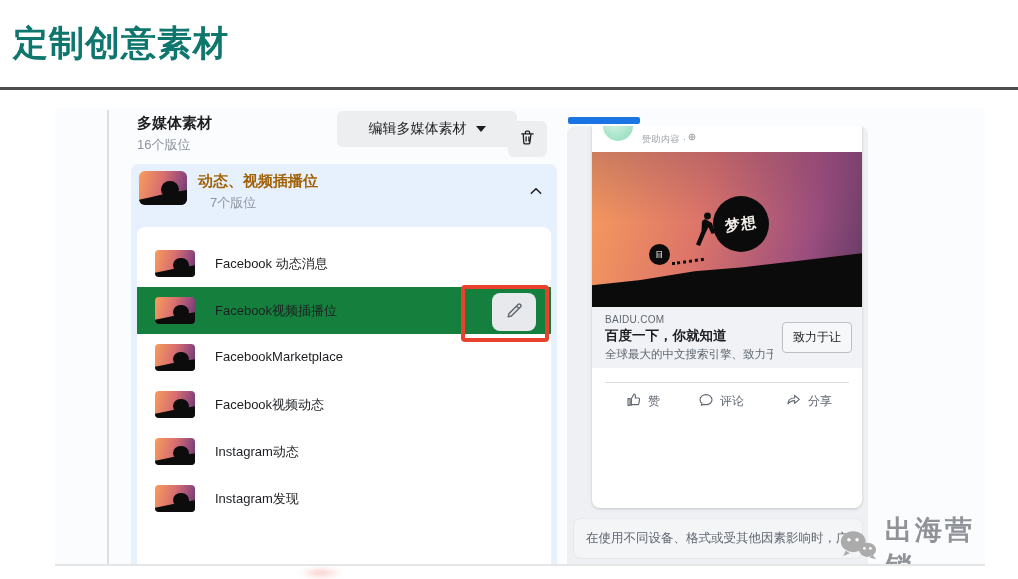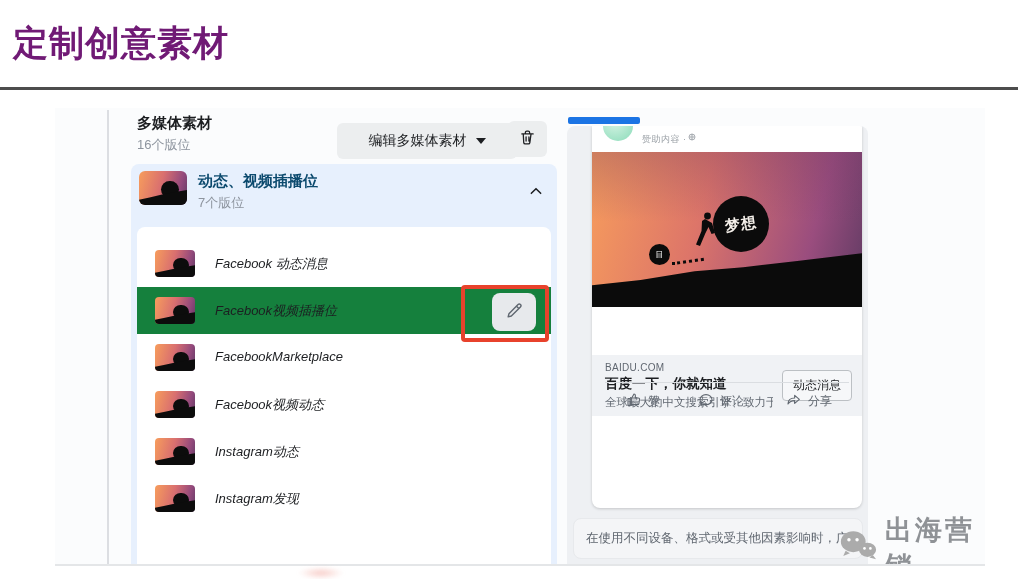--- a/index.html
+++ b/index.html
@@ -1,41 +1,41 @@
 <!DOCTYPE html>
 <html><head>
 <meta charset="utf-8">
 <style>
   * { margin:0; padding:0; box-sizing:border-box; }
   html,body { background:#fff; }
   body { font-family:"Liberation Sans","DejaVu Sans",sans-serif; color:#1c1e21; }
   #stage { position:relative; width:1018px; height:579px; background:#fff; overflow:hidden; }
 
   
-  .slide-title { position:absolute; left:13px; top:20px; font-size:35px; font-weight:800; color:#701a75; letter-spacing:1px; }
+  .slide-title { position:absolute; left:13px; top:20px; font-size:35px; font-weight:800; color:#0f766e; letter-spacing:1px; }
   .slide-rule { position:absolute; left:0; top:87px; width:1018px; height:3px; background:#4d4d4d; }
 
   
   .region { position:absolute; left:55px; top:108px; width:930px; height:458px; background:#fbfcfd; border-bottom:2px solid #e4e6e8; overflow:hidden; }
   .vline { position:absolute; left:52px; top:2px; width:2px; height:454px; background:#dcdee2; }
 
   
   .lp-title { position:absolute; left:82px; top:6px; font-size:15px; font-weight:700; color:#1c1e21; }
   .lp-sub { position:absolute; left:82px; top:28px; font-size:13px; color:#8d949e; }
-  .btn-edit { position:absolute; left:282px; top:15px; width:180px; height:36px; background:#eceeef; border:none; border-radius:6px; font-size:14px; color:#1c1e21; display:flex; align-items:center; justify-content:center; gap:9px; cursor:pointer; font-family:inherit;text-align:center; }
+  .btn-edit { position:absolute; left:282px; top:3px; width:180px; height:36px; background:#eceeef; border:none; border-radius:6px; font-size:14px; color:#1c1e21; display:flex; align-items:center; justify-content:center; gap:9px; cursor:pointer; font-family:inherit;text-align:center; }
   .caret-down { width:0; height:0; border-left:5px solid transparent; border-right:5px solid transparent; border-top:6px solid #1c1e21; }
   .btn-trash { position:absolute; left:453px; top:13px; width:39px; height:36px; background:#eceeef; border:none; border-radius:6px; display:flex; align-items:center; justify-content:center; cursor:pointer; }
 
   .group { position:absolute; left:76px; top:56px; width:426px; height:402px; background:#e7f0fd; border-radius:8px 8px 0 0; }
   .g-thumb { position:absolute; left:8px; top:7px; width:48px; height:34px; border-radius:6px; overflow:hidden; }
-  .g-title { position:absolute; left:67px; top:8px; font-size:15px; font-weight:700; color:#0c4a6e; }
-  .g-sub { position:absolute; left:67px; top:30px; font-size:13px; color:#8d949e; }
+  .g-title { position:absolute; left:67px; top:8px; font-size:15px; font-weight:700; color:#a16207; }
+  .g-sub { position:absolute; left:79px; top:30px; font-size:13px; color:#8d949e; }
   .g-chevron { position:absolute; right:14px; top:18px; }
 
-  .plist { position:absolute; left:6px; top:63px; width:414px; height:339px; background:#fff; border-radius:8px 8px 0 0; overflow:hidden;font-style:italic; }
+  .plist { position:absolute; left:6px; top:63px; width:414px; height:339px; background:#fff; border-radius:8px 8px 0 0; overflow:hidden; }
   .prow { position:absolute; left:0; width:414px; height:47px; }
   .prow.alt { background:#15803d; }
   .p-thumb { position:absolute; left:18px; top:10px; width:40px; height:27px; border-radius:4px; overflow:hidden; }
   .p-label { position:absolute; left:78px; top:15px; font-size:13px; color:#1c1e21; }
   .btn-pencil { position:absolute; left:355px; top:66px; width:44px; height:38px; background:#e7e9ec; border:none; border-radius:8px; display:flex; align-items:center; justify-content:center; cursor:pointer; }
   .red-annot { position:absolute; left:324px; top:58px; width:88px; height:57px; border:4px solid #e8422c; border-radius:4px; pointer-events:none; }
 
   
   .sunset { position:relative; width:100%; height:100%; background:linear-gradient(105deg,#f79d5c 0%,#d96f6f 45%,#93497c 80%,#5e3a62 100%); }
   .sunset .hill { position:absolute; left:0; bottom:0; width:100%; height:55%; background:#0c0c0c; clip-path:polygon(0 72%,22% 60%,48% 44%,72% 32%,100% 20%,100% 100%,0 100%); }
@@ -51,21 +51,21 @@
   .adimg { position:absolute; left:0; top:26px; width:270px; height:155px; overflow:hidden; background:linear-gradient(105deg,#f79d5c 0%,#dd7569 40%,#9a4d7e 78%,#5e3a62 100%); }
   .adimg .shade { position:absolute; inset:0; background:linear-gradient(to bottom, rgba(110,55,100,.30), rgba(110,55,100,0) 45%); }
   .bigball { position:absolute; left:121px; top:44px; width:56px; height:56px; background:#0b0b0b; border-radius:50%; display:flex; align-items:center; justify-content:center; }
   .bigball span { color:#f5f0ea; font-size:15px; font-weight:700; transform:rotate(-8deg); letter-spacing:1px; }
   .smallball { position:absolute; left:57px; top:92px; width:21px; height:21px; background:#0b0b0b; border-radius:50%; display:flex; align-items:center; justify-content:center; }
   .smallball span { color:#fff; font-size:8px; }
   .dots { position:absolute; left:80px; top:108px; width:32px; border-top:3px dotted #0b0b0b; transform:rotate(-8deg); }
   .person { position:absolute; left:99px; top:60px; }
   .adhill { position:absolute; left:0; bottom:0; width:100%; height:64px; background:#0b0b0b; clip-path:polygon(0 66%,18% 58%,38% 44%,56% 38%,76% 28%,100% 16%,100% 100%,0 100%); }
 
-  .info { position:absolute; left:0; top:181px; width:270px; height:61px; background:#f0f2f5;margin-top:48px; }
+  .info { position:absolute; left:0; top:181px; width:270px; height:61px; background:#f0f2f5; }
   .domain { position:absolute; left:13px; top:7px; font-size:10px; color:#606770; letter-spacing:.3px; }
   .headline { position:absolute; left:13px; top:20px; font-size:13.5px; font-weight:700; color:#1c1e21; }
   .desc { position:absolute; left:13px; top:40px; font-size:11.5px; color:#606770; width:168px; white-space:nowrap; overflow:hidden; }
   .cta { position:absolute; right:10px; top:15px; padding:6px 10px; background:#f6f7f9; border:1px solid #bcc0c4; border-radius:4px; font-size:12px; color:#1c1e21; cursor:pointer; font-family:inherit; }
 
   .divider { position:absolute; left:13px; top:256px; width:244px; height:1px; background:#dadde1; }
   .action { position:absolute; top:262px; height:26px; display:flex; align-items:center; gap:6px; font-size:12px; color:#606770; cursor:pointer; }
   .act-like { left:34px; } .act-comment { left:106px; } .act-share { left:194px;text-align:right; }
 
   .notebox { position:absolute; left:6px; top:392px; width:290px; height:41px; background:#f4f5f7; border:1px solid #e7e9ec; border-radius:8px; padding:11px 12px; font-size:12.5px; color:#606770; white-space:nowrap; overflow:hidden; }
@@ -222,21 +222,21 @@
           <div class="bigball">
               <span>梦想</span>
             </div>
           <div class="adhill"></div>
         </div>
 
         <div class="info">
           <div class="domain">BAIDU.COM</div>
           <div class="headline">百度一下，你就知道</div>
           <div class="desc">全球最大的中文搜索引擎、致力于让...</div>
-          <button class="cta">动态消息</button>
+          <button class="cta">致力于让</button>
         </div>
 
         <div class="divider"></div>
 
         <div class="action act-like">
           <span>
             <svg width="16" height="16" viewBox="0 0 24 24">
                 <path d="M3 10h3v10H3zM8 20V10l4-7c1 0 2 .8 2 2v4h4.5c1.2 0 2 1 1.8 2.2l-1 6.1c-.2 1-1 1.7-2 1.7H8z" fill="none" stroke="#606770" stroke-width="1.7" stroke-linejoin="round"></path>
               </svg>
           </span>

